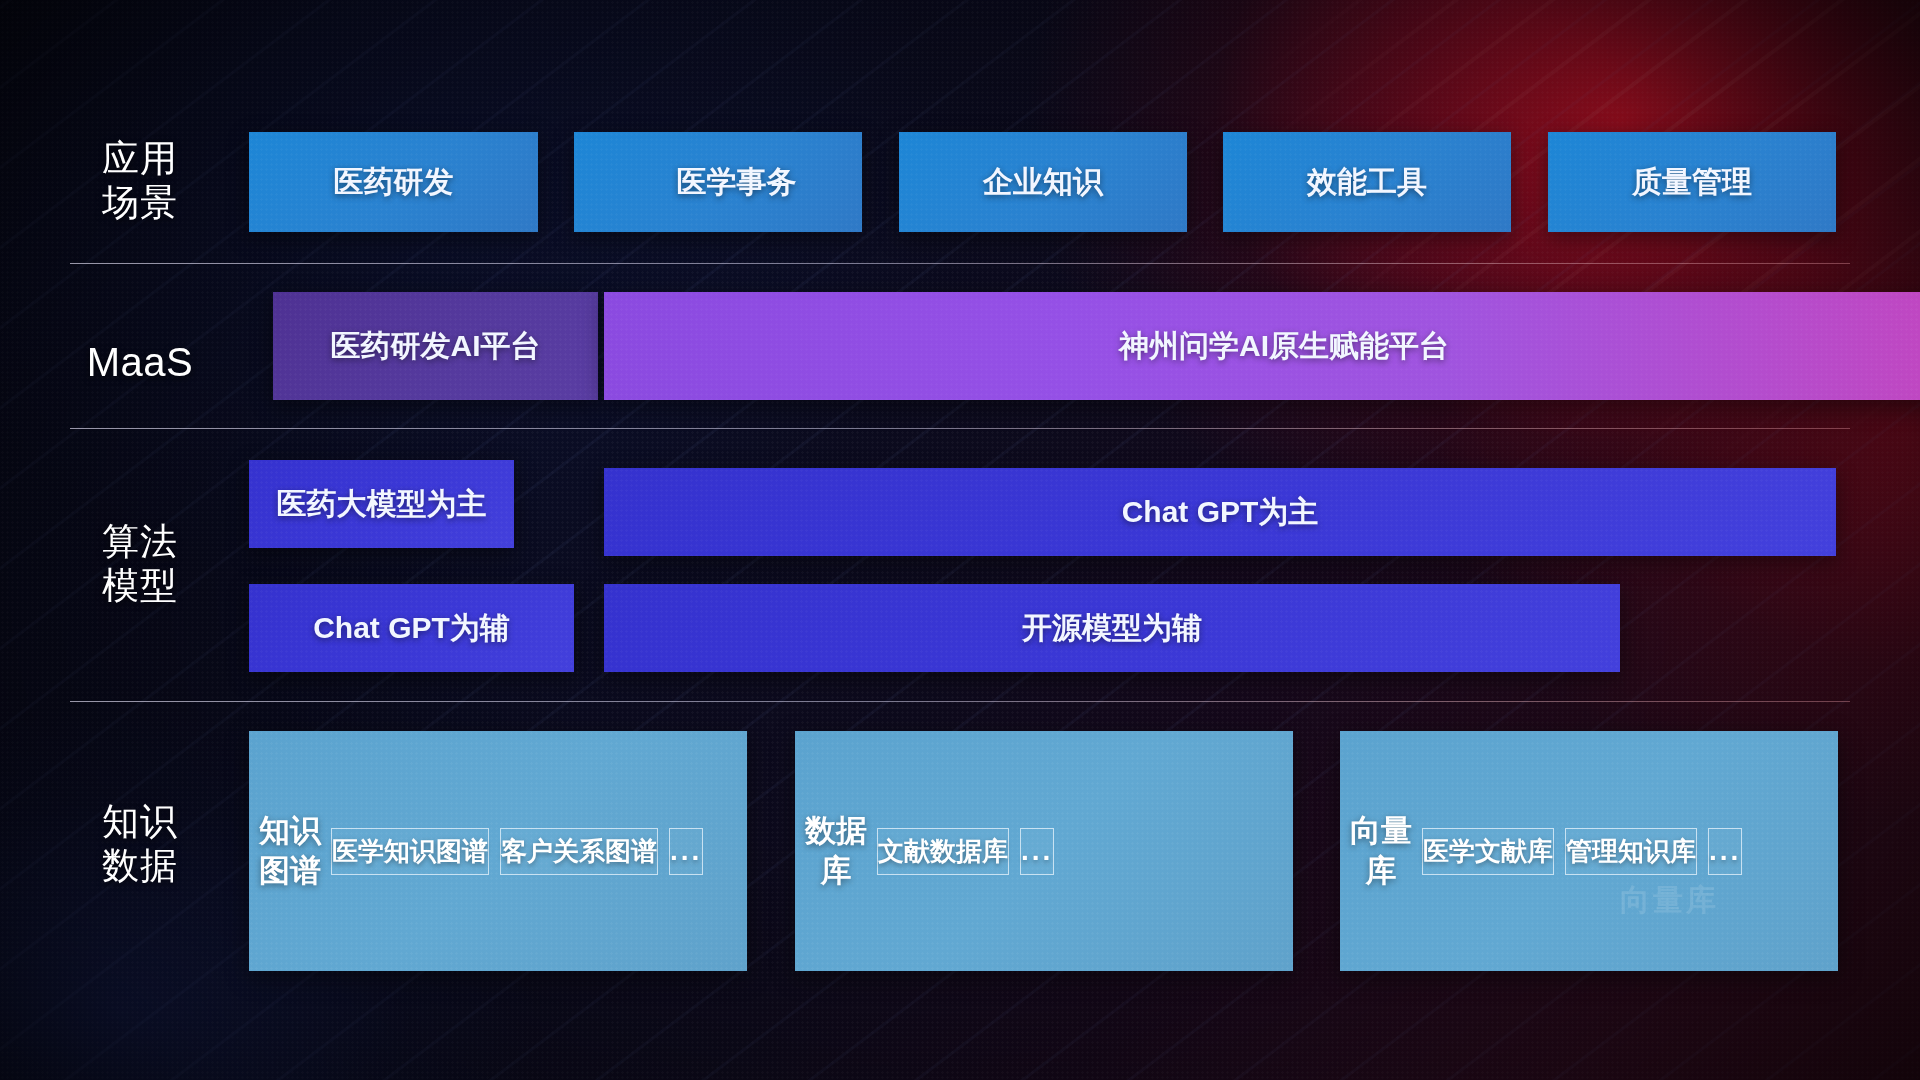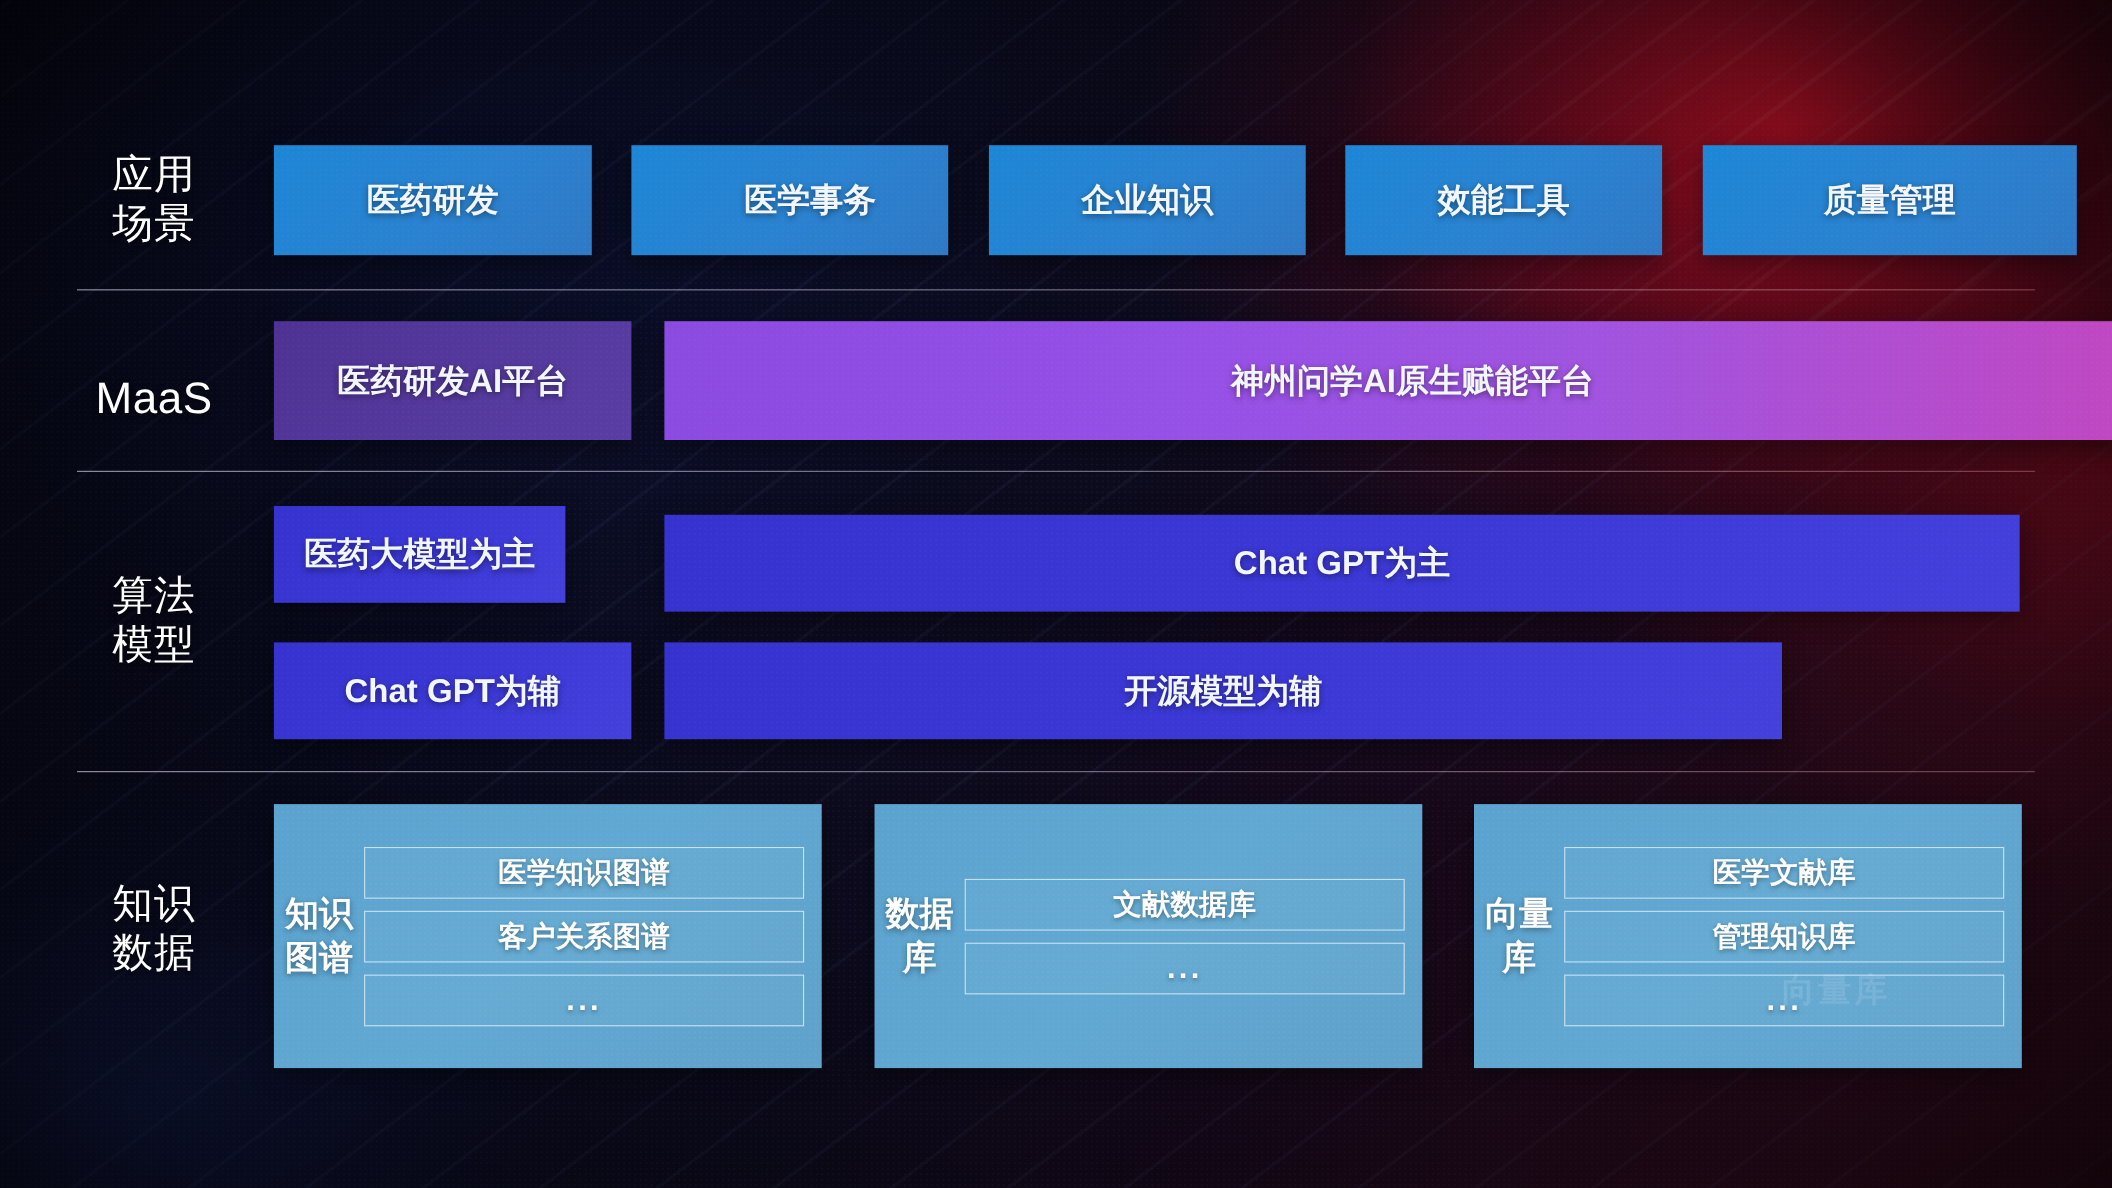--- a/index.html
+++ b/index.html
@@ -124,20 +124,21 @@
     height: 100px;
     font-size: 30px;
     background: linear-gradient(135deg, #1d86d6 0%, #2a82d0 55%, #2f79c6 100%);
     box-shadow: 0 6px 20px rgba(0,0,0,0.40);
   }
   .maas-left {
     height: 108px;
     font-size: 30px;
     background: linear-gradient(135deg, #4e3193 0%, #553a9e 60%, #5a3da3 100%);
     box-shadow: 0 6px 20px rgba(0,0,0,0.40);
+    margin-left: 24px;
   }
   .maas-right {
     height: 108px;
     font-size: 30px;
     background: linear-gradient(90deg, #8b4ae0 0%, #9550e6 34%, #a054df 62%, #b44ccd 85%, #c246bf 100%);
     box-shadow: 0 6px 22px rgba(0,0,0,0.40);
   }
   .algo-box {
     height: 88px;
     font-size: 30px;
@@ -175,21 +176,21 @@
     line-height: 1.30;
     text-align: center;
     text-shadow: 0 2px 6px rgba(0,0,0,0.40);
     word-break: break-all;
   }
   .kgroup-items {
     position: relative;
     z-index: 2;
     flex: 1 1 auto;
     display: flex;
-    flex-direction: column;
+    flex-direction: row;
     gap: 11px;
     margin-left: 10px;
   }
   .kitem {
     height: 47px;
     display: flex;
     align-items: center;
     justify-content: center;
     border: 1px solid rgba(233,244,252,0.75);
     color: #ffffff;
@@ -233,21 +234,21 @@
     </div>
     <div class="box app-box" style="left:574px; top:132px; width:288px;padding-left:37px;">
       <span>医学事务</span>
     </div>
     <div class="box app-box" style="left:899px; top:132px; width:288px;">
       <span>企业知识</span>
     </div>
     <div class="box app-box" style="left:1223px; top:132px; width:288px;">
       <span>效能工具</span>
     </div>
-    <div class="box app-box" style="left:1548px; top:132px; width:340px;">
+    <div class="box app-box" style="left:1548px; top:132px; width:288px;">
       <span>质量管理</span>
     </div>
 
     <div class="divider" style="top:263px;"></div>
 
     <div class="row-label en" style="top:339px;">
       <div>MaaS</div>
     </div>
 
     <div class="box maas-left" style="left:249px; top:292px; width:325px;">

